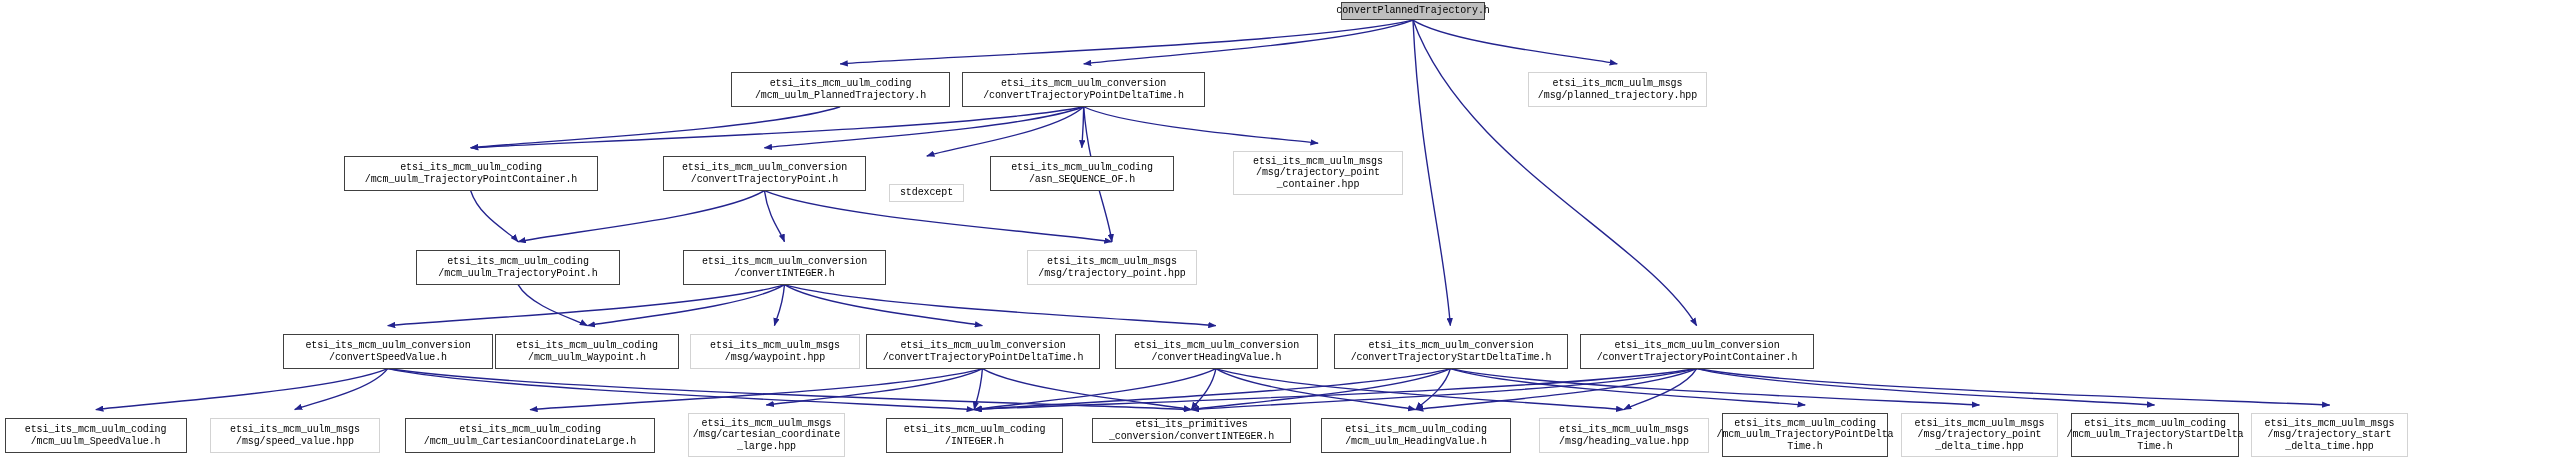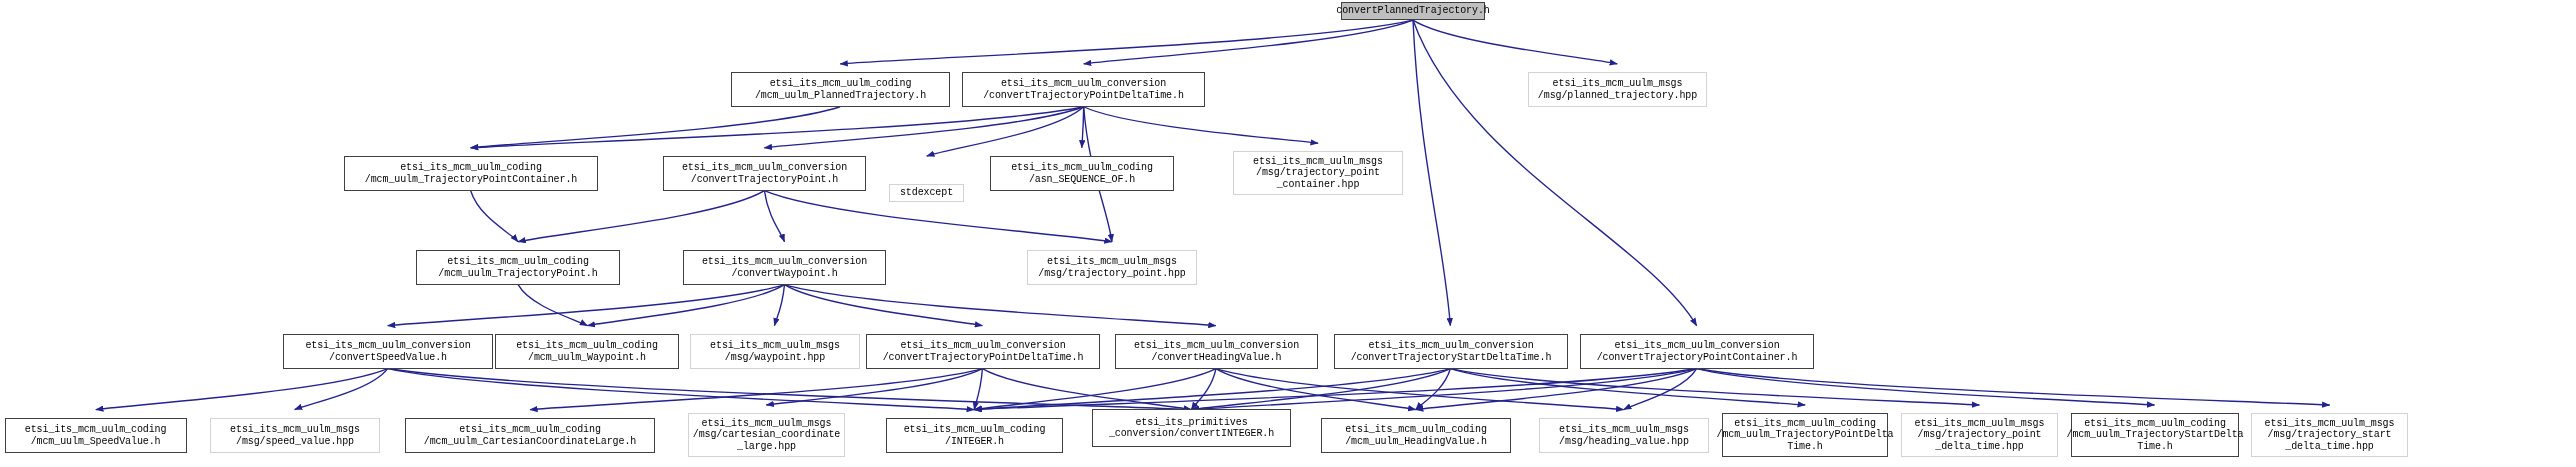--- a/index.html
+++ b/index.html
@@ -142,21 +142,21 @@
         <span class="ln">etsi_its_mcm_uulm_msgs</span>
         <span class="ln">/msg/trajectory_point</span>
         <span class="ln">_container.hpp</span>
       </div>
       <div class="gnode solid" style="left: 416px; top: 250px; width: 204px; height: 35px;">
         <span class="ln">etsi_its_mcm_uulm_coding</span>
         <span class="ln">/mcm_uulm_TrajectoryPoint.h</span>
       </div>
       <div class="gnode solid" style="left: 683px; top: 250px; width: 203px; height: 35px;">
         <span class="ln">etsi_its_mcm_uulm_conversion</span>
-        <span class="ln">/convertWaypoint.h</span>
+        <span class="ln">/convertINTEGER.h</span>
       </div>
       <div class="gnode light" style="left: 1027px; top: 250px; width: 170px; height: 35px;">
         <span class="ln">etsi_its_mcm_uulm_msgs</span>
         <span class="ln">/msg/trajectory_point.hpp</span>
       </div>
       <div class="gnode solid" style="left: 283px; top: 334px; width: 210px; height: 35px;">
         <span class="ln">etsi_its_mcm_uulm_conversion</span>
         <span class="ln">/convertSpeedValue.h</span>
       </div>
       <div class="gnode solid" style="left: 495px; top: 334px; width: 184px; height: 35px;">
@@ -197,21 +197,21 @@
       </div>
       <div class="gnode light" style="left: 688px; top: 413px; width: 157px; height: 44px;">
         <span class="ln">etsi_its_mcm_uulm_msgs</span>
         <span class="ln">/msg/cartesian_coordinate</span>
         <span class="ln">_large.hpp</span>
       </div>
       <div class="gnode solid" style="left: 886px; top: 418px; width: 177px; height: 35px;">
         <span class="ln">etsi_its_mcm_uulm_coding</span>
         <span class="ln">/INTEGER.h</span>
       </div>
-      <div class="gnode solid" style="left: 1092px; top: 409px; width: 199px; height: 38px;">
+      <div class="gnode solid" style="left: 1092px; top: 418px; width: 199px; height: 25px;">
         <span class="ln">etsi_its_primitives</span>
         <span class="ln">_conversion/convertINTEGER.h</span>
       </div>
       <div class="gnode solid" style="left: 1321px; top: 418px; width: 190px; height: 35px;">
         <span class="ln">etsi_its_mcm_uulm_coding</span>
         <span class="ln">/mcm_uulm_HeadingValue.h</span>
       </div>
       <div class="gnode light" style="left: 1539px; top: 418px; width: 170px; height: 35px;">
         <span class="ln">etsi_its_mcm_uulm_msgs</span>
         <span class="ln">/msg/heading_value.hpp</span>

